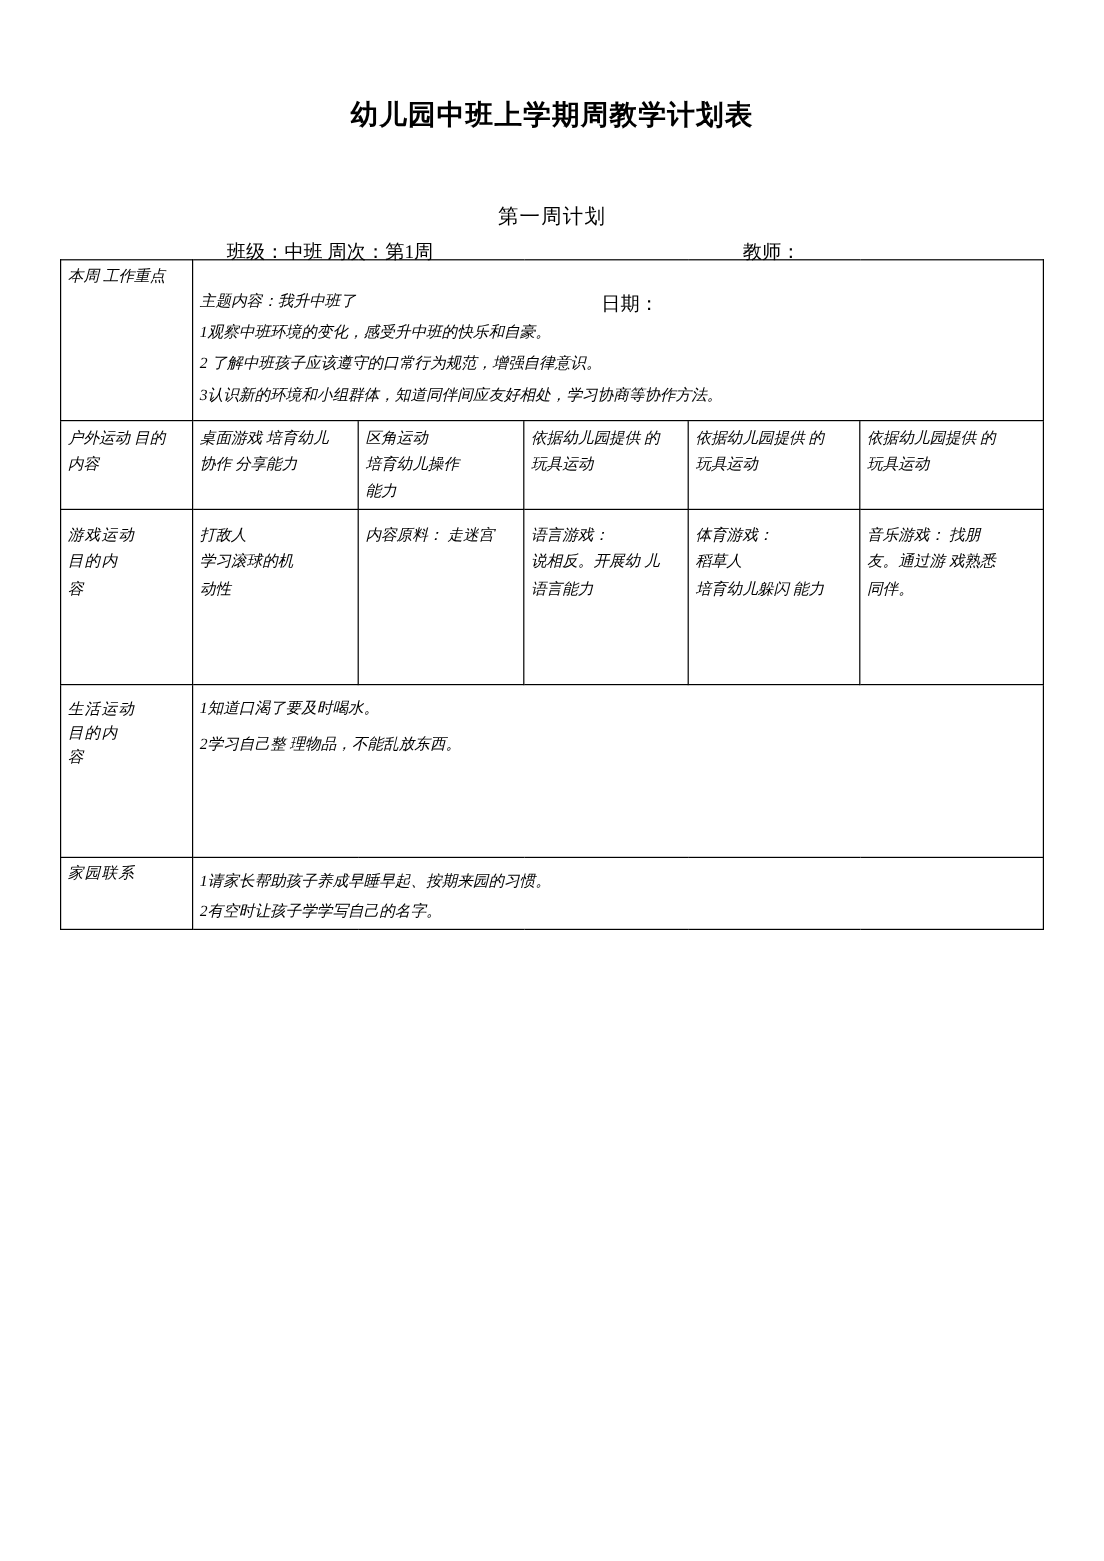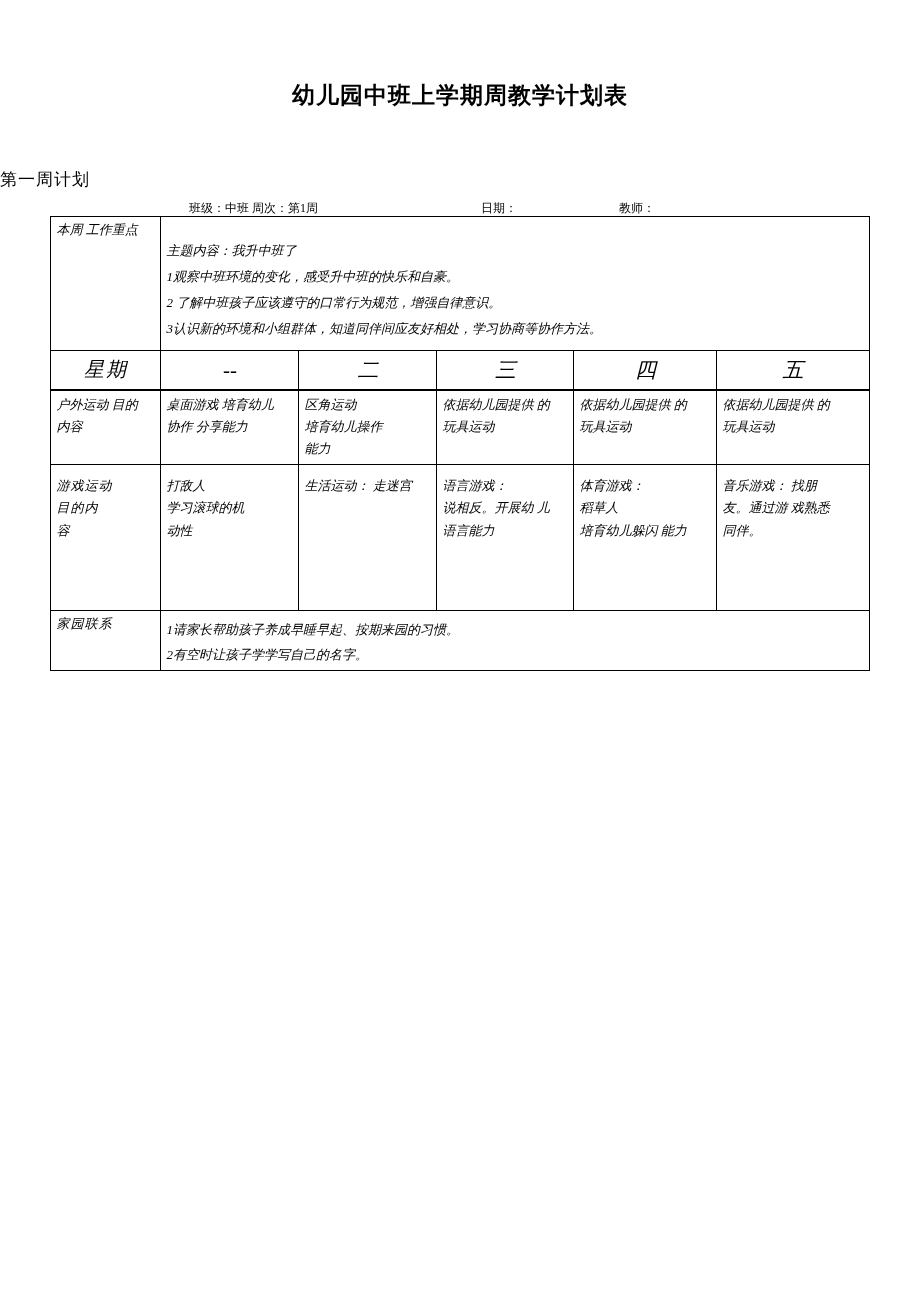--- a/index.html
+++ b/index.html
@@ -9,30 +9,30 @@
     font-family: "Liberation Serif", "DejaVu Serif", serif;
     color: #000;
   }
   .page { width: 920px; height: 1301px; padding-top: 82px; overflow: hidden; }
 
   .title {
     margin: 0; text-align: center;
     font-size: 23px; font-weight: bold; letter-spacing: 1px; line-height: 1.2;
   }
   .subtitle {
-    margin: 60px 0 0; 
-    font-size: 17px; font-weight: normal; letter-spacing: 1px; line-height: 1.3; font-family: Liberation Mono, monospace;
+    margin: 60px 0 0; text-align: center;
+    font-size: 17px; font-weight: normal; letter-spacing: 1px; line-height: 1.3;
   }
   .meta {
     width: 818px; margin: 8px auto 0; position: relative; height: 16px;
-    font-size: 12px;
+    font-size: 16px;
   }
   .meta span { position: absolute; top: 0; white-space: nowrap; }
   .meta .m-class   { left: 138px; }
-  .meta .m-date    { left: 430px; }
+  .meta .m-date    { left: 450px; margin-top: 43px; }
   .meta .m-teacher { left: 568px; }
 
   table.plan {
     width: 818px; margin: 0 auto; border-collapse: collapse; table-layout: fixed; font-style: italic;
   }
   table.plan td {
     border: 1px solid #000;
     vertical-align: top;
     padding: 3px 5px;
     font-size: 13px;
@@ -96,28 +96,20 @@
     <tbody>
         <tr class="r-focus">
       <td class="lbl-sm">本周  工作重点</td>
       <td colspan="5" class="cnt multiline">主题内容：我升中班了
 1观察中班环境的变化，感受升中班的快乐和自豪。
 2 了解中班孩子应该遵守的口常行为规范，增强自律意识。
 3认识新的环境和小组群体，知道同伴间应友好相处，学习协商等协作方法。</td>
     </tr>
 
 
-    <tr class="r-week">
-      <td class="lbl-week">星期</td>
-      <td>--</td>
-      <td>二</td>
-      <td>三</td>
-      <td>四</td>
-      <td>五</td>
-    </tr>
 
 
     <tr class="r-outdoor">
       <td class="lbl-sm multiline">户外运动 目的
 内容</td>
       <td class="multiline pt-lg">桌面游戏 培育幼儿
 协作 分享能力</td>
       <td class="multiline">区角运动
 培育幼儿操作
 能力</td>
@@ -130,32 +122,39 @@
     </tr>
 
 
     <tr class="r-game">
       <td class="lbl-big multiline">游戏运动
 目的内
 容</td>
       <td class="multiline">打敌人
 学习滚球的机
 动性</td>
-      <td class="multiline">生活运动： 走迷宫</td>
+      <td class="multiline">内容原料： 走迷宫</td>
       <td class="multiline">语言游戏：
 说相反。开展幼 儿
 语言能力</td>
       <td class="multiline">体育游戏：
 稻草人
 培育幼儿躲闪 能力</td>
       <td class="multiline">音乐游戏： 找朋
 友。通过游 戏熟悉
 同伴。</td>
     </tr>
 
+    <tr class="r-life">
+      <td class="lbl-big multiline">生活运动
+目的内
+容</td>
+      <td colspan="5" class="cnt multiline">1知道口渴了要及时喝水。
+2学习自己整 理物品，不能乱放东西。</td>
+    </tr>
 
     <tr class="r-home">
       <td class="lbl-big">家园联系</td>
       <td colspan="5" class="cnt multiline">1请家长帮助孩子养成早睡早起、按期来园的习惯。
 2有空时让孩子学学写自己的名字。</td>
     </tr>
 
   </tbody>
     </table>
 </div>

